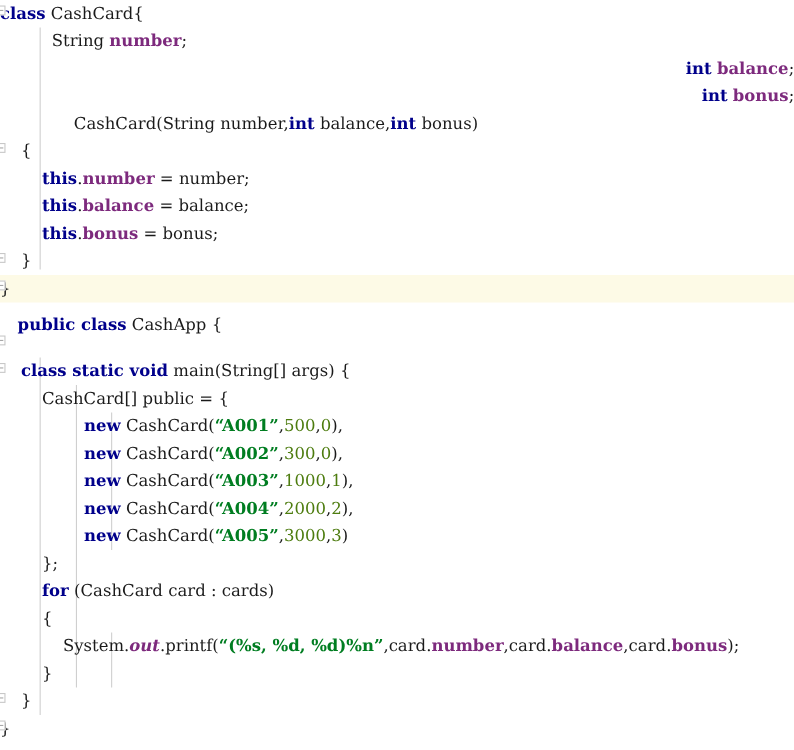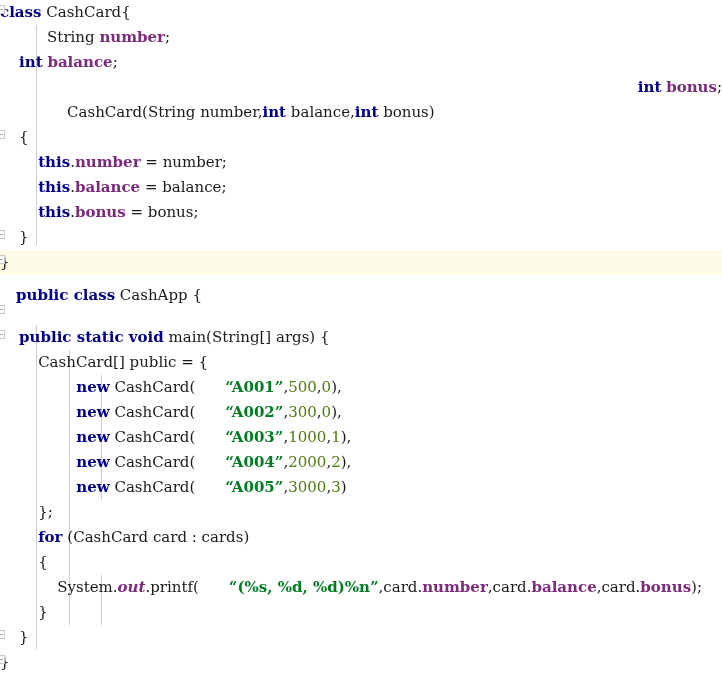--- a/index.html
+++ b/index.html
@@ -46,21 +46,21 @@
     z-index: 2;
   }
   .code {
     display: inline-block;
     white-space: pre;
   }
   
   .kw   { color: #00008b; font-weight: bold; }
   .fld  { color: #7d2a7d; font-weight: bold; }
   .fldi { color: #7d2a7d; font-weight: bold; font-style: italic; }
-  .str  { color: #007d21; font-weight: bold; margin-left: 30px; }
+  .str  { color: #007d21; font-weight: bold; }
   .num  { color: #4d7c0f; }
   .pln  { color: #1a1a1a; }
   
   .fold {
     position: absolute;
     left: -4px;
     width: 9px; height: 9px;
     border: 1px solid #c8c8c8;
     background: #ffffff;
     box-sizing: border-box;
@@ -94,32 +94,32 @@
       <div class="fold" style="top: 230px;"></div>
       <div class="fold" style="top: 255px;"></div>
       <div class="fold" style="top: 305px;"></div>
       <div class="fold" style="top: 330px;"></div>
       <div class="fold" style="top: 630px;"></div>
       <div class="fold" style="top: 655px;"></div>
     </div>
   <div id="code-layer">
       <div class="line" style="top: 0px;"><span class="code kw">class</span><span class="code pln"> CashCard{</span></div>
       <div class="line" style="top: 25px; margin-left: 28px;"><span class="code pln">    String </span><span class="code fld">number</span><span class="code pln">;</span></div>
-      <div class="line" style="top: 50px;"><span class="code pln">    </span><span class="code kw">int</span><span class="code pln"> </span><span class="code fld">balance</span><span class="code pln">;</span></div>
+      <div class="line" style="top: 50px; text-align: right;"><span class="code pln">    </span><span class="code kw">int</span><span class="code pln"> </span><span class="code fld">balance</span><span class="code pln">;</span></div>
       <div class="line" style="top: 75px; text-align: right;"><span class="code pln">    </span><span class="code kw">int</span><span class="code pln"> </span><span class="code fld">bonus</span><span class="code pln">;</span></div>
       <div class="line" style="top: 100px; margin-left: 48px;"><span class="code pln">    CashCard(String number,</span><span class="code kw">int</span><span class="code pln"> balance,</span><span class="code kw">int</span><span class="code pln"> bonus)</span></div>
       <div class="line" style="top: 125px;"><span class="code pln">    {</span></div>
       <div class="line" style="top: 150px;"><span class="code pln">        </span><span class="code kw">this</span><span class="code pln">.</span><span class="code fld">number</span><span class="code pln"> = number;</span></div>
       <div class="line" style="top: 175px;"><span class="code pln">        </span><span class="code kw">this</span><span class="code pln">.</span><span class="code fld">balance</span><span class="code pln"> = balance;</span></div>
       <div class="line" style="top: 200px;"><span class="code pln">        </span><span class="code kw">this</span><span class="code pln">.</span><span class="code fld">bonus</span><span class="code pln"> = bonus;</span></div>
       <div class="line" style="top: 225px;"><span class="code pln">    }</span></div>
       <div class="line" style="top: 250px;"><span class="code pln">}</span></div>
       <div class="line" style="top: 275px;"><span class="code pln"></span></div>
       <div class="line" style="top: 283px; padding-left: 16px;"><span class="code kw">public class</span><span class="code pln"> CashApp {</span></div>
-      <div class="line" style="top: 325px;"><span class="code pln">    </span><span class="code kw">public static void</span><span class="code pln"> main(String[] args) {</span></div>
+      <div class="line" style="top: 325px;"><span class="code pln">    </span><span class="code kw">class static void</span><span class="code pln"> main(String[] args) {</span></div>
       <div class="line" style="top: 350px;"><span class="code pln">        CashCard[] public = {</span></div>
       <div class="line" style="top: 375px;"><span class="code pln">                </span><span class="code kw">new</span><span class="code pln"> CashCard(</span><span class="code str">“A001”</span><span class="code pln">,</span><span class="code num">500</span><span class="code pln">,</span><span class="code num">0</span><span class="code pln">),</span></div>
       <div class="line" style="top: 400px;"><span class="code pln">                </span><span class="code kw">new</span><span class="code pln"> CashCard(</span><span class="code str">“A002”</span><span class="code pln">,</span><span class="code num">300</span><span class="code pln">,</span><span class="code num">0</span><span class="code pln">),</span></div>
       <div class="line" style="top: 425px;"><span class="code pln">                </span><span class="code kw">new</span><span class="code pln"> CashCard(</span><span class="code str">“A003”</span><span class="code pln">,</span><span class="code num">1000</span><span class="code pln">,</span><span class="code num">1</span><span class="code pln">),</span></div>
       <div class="line" style="top: 450px;"><span class="code pln">                </span><span class="code kw">new</span><span class="code pln"> CashCard(</span><span class="code str">“A004”</span><span class="code pln">,</span><span class="code num">2000</span><span class="code pln">,</span><span class="code num">2</span><span class="code pln">),</span></div>
       <div class="line" style="top: 475px;"><span class="code pln">                </span><span class="code kw">new</span><span class="code pln"> CashCard(</span><span class="code str">“A005”</span><span class="code pln">,</span><span class="code num">3000</span><span class="code pln">,</span><span class="code num">3</span><span class="code pln">)</span></div>
       <div class="line" style="top: 500px;"><span class="code pln">        };</span></div>
       <div class="line" style="top: 525px;"><span class="code pln">        </span><span class="code kw">for</span><span class="code pln"> (CashCard card : cards)</span></div>
       <div class="line" style="top: 550px;"><span class="code pln">        {</span></div>
       <div class="line" style="top: 575px;"><span class="code pln">            System.</span><span class="code fldi">out</span><span class="code pln">.printf(</span><span class="code str">“(%s, %d, %d)%n”</span><span class="code pln">,card.</span><span class="code fld">number</span><span class="code pln">,card.</span><span class="code fld">balance</span><span class="code pln">,card.</span><span class="code fld">bonus</span><span class="code pln">);</span></div>

